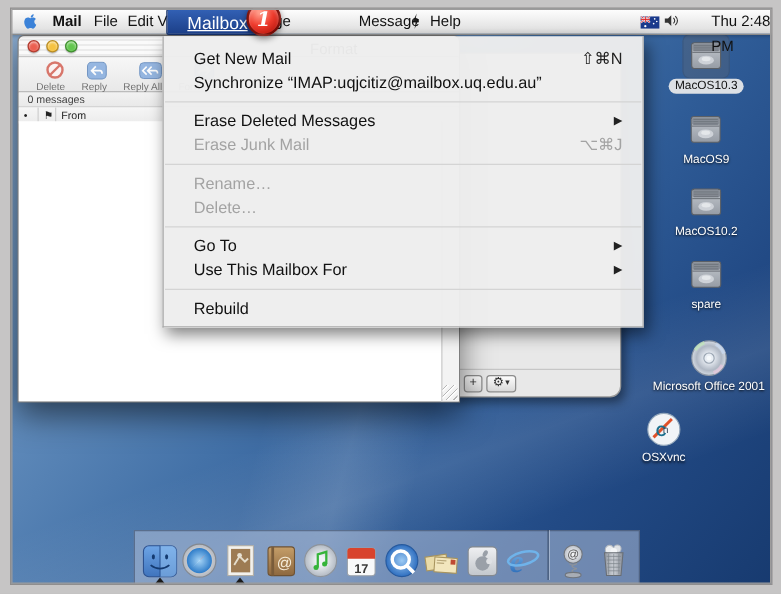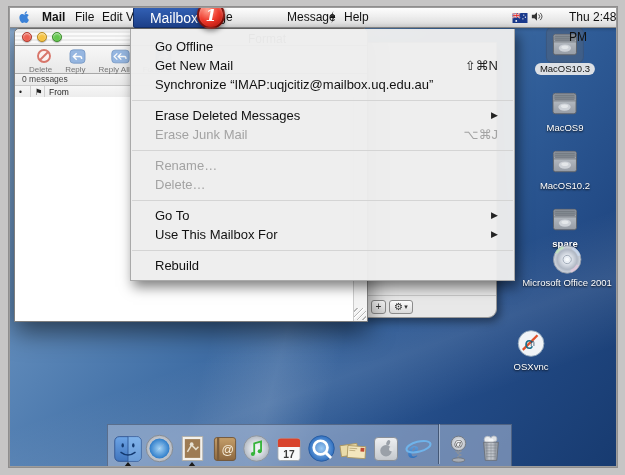--- a/index.html
+++ b/index.html
@@ -25,21 +25,21 @@
   .menubar{position:absolute;left:0;top:7px;width:625px;height:20px;z-index:40;
     background:linear-gradient(#ffffff,#e3e3e3 80%,#d2d2d2);border-bottom:1px solid #8a8a8a;
     box-shadow:0 1px 3px rgba(0,0,0,.25);font-size:12px;color:#111;}
   .mb-item{position:absolute;top:0;line-height:20px;}
   .mb-item.bold{font-weight:bold;}
   .mb-icon{position:absolute;top:3px;}
 
   
   .callout{position:absolute;left:133px;top:7px;width:82px;height:21px;z-index:55;
     background:linear-gradient(#3260b4,#1c3f88);border:1px solid #122d66;border-radius:2px;
-    color:#fff;font-size:14px;text-align:center;line-height:20px;box-sizing:border-box;}
+    color:#fff;font-size:14px;text-align:center;line-height:20px;box-sizing:border-box;text-decoration:underline;}
   .badge{position:absolute;width:28px;height:28px;border-radius:50%;
     background:radial-gradient(circle at 36% 28%,#ff9a88 6%,#ee3a2c 48%,#b5150c 88%);
     border:2px solid rgba(66,4,0,.6);box-sizing:border-box;color:#fff;
     font-family:"DejaVu Serif",serif;font-style:italic;font-weight:bold;font-size:16px;
     display:flex;align-items:center;justify-content:center;
     box-shadow:0 2px 5px rgba(0,0,0,.45), inset 0 2px 3px rgba(255,255,255,.35);}
   .badge1{left:197px;top:1px;z-index:60;}
 
   
   .window{position:absolute;left:14px;top:28px;width:354px;height:294px;z-index:10;
@@ -239,23 +239,20 @@
       <span class="mb-item" style="left: 102px;">Edit</span>
       <span class="mb-item" style="left: 126px;">View</span>
       <span class="mb-item" style="left: 184px;">Message</span>
       <span class="mb-item" style="left: 248px; margin-top: 22px;">Format</span>
       <span class="mb-item" style="left: 287px;">Message</span>
       <span class="mb-item" style="left: 344px;">Help</span>
     </div>
 
   <div class="menu" id="menu">
       <div class="menu-item">
-        <span class="ml">Go Offline</span>
-      </div>
-      <div class="menu-item">
         <span class="ml">Get New Mail</span>
         <span class="ms">⇧⌘N</span>
       </div>
       <div class="menu-item">
         <span class="ml">Synchronize “IMAP:uqjcitiz@mailbox.uq.edu.au”</span>
       </div>
       <div class="menu-sep"></div>
       <div class="menu-item">
         <span class="ml">Erase Deleted Messages</span>
         <span class="arrow">▶</span>
@@ -340,40 +337,40 @@
             <rect x="5" y="6" width="26" height="23" rx="2.5" fill="url(#hdg)" stroke="#5c6066"></rect>
             <rect x="5.5" y="6.5" width="25" height="7" rx="2" fill="#878d96"></rect>
             <path d="M7 8.5h22M7 10.5h22M7 12.5h22" stroke="#6d737b" stroke-width="0.8"></path>
             <rect x="5.5" y="14" width="25" height="1" fill="#70757c"></rect>
             <ellipse cx="18" cy="21.5" rx="7" ry="4" fill="#ced2d8"></ellipse>
             <ellipse cx="18" cy="20.5" rx="4" ry="2" fill="#e4e7ea"></ellipse>
           </svg>
         </div>
         <div class="dlabel">MacOS10.2</div>
       </div>
-      <div class="dicon" style="left: 565px; top: 203px; font-weight: bold;">
+      <div class="dicon" style="left: 565px; top: 203px;">
         <div class="dimg">
           <svg width="34" height="32" viewBox="0 0 36 36">
             <defs>
               <linearGradient id="hdg" x1="0" y1="0" x2="0" y2="1">
                 <stop offset="0" stop-color="#c3c8ce"></stop>
                 <stop offset="1" stop-color="#969ca5"></stop>
               </linearGradient>
             </defs>
             <rect x="5" y="6" width="26" height="23" rx="2.5" fill="url(#hdg)" stroke="#5c6066"></rect>
             <rect x="5.5" y="6.5" width="25" height="7" rx="2" fill="#878d96"></rect>
             <path d="M7 8.5h22M7 10.5h22M7 12.5h22" stroke="#6d737b" stroke-width="0.8"></path>
             <rect x="5.5" y="14" width="25" height="1" fill="#70757c"></rect>
             <ellipse cx="18" cy="21.5" rx="7" ry="4" fill="#ced2d8"></ellipse>
             <ellipse cx="18" cy="20.5" rx="4" ry="2" fill="#e4e7ea"></ellipse>
           </svg>
         </div>
         <div class="dlabel">spare</div>
       </div>
-      <div class="dicon" style="left: 567px; top: 242px;">
+      <div class="dicon" style="left: 567px; top: 269px;">
         <div class="dimg">
           <svg width="34" height="33" viewBox="0 0 36 36">
             <defs>
               <radialGradient id="cdg">
                 <stop offset="0.3" stop-color="#e2e7ee"></stop>
                 <stop offset="0.72" stop-color="#b0b8c4"></stop>
                 <stop offset="1" stop-color="#d4dae2"></stop>
               </radialGradient>
             </defs>
             <circle cx="18" cy="18" r="15" fill="url(#cdg)" stroke="#8d97a5"></circle>

